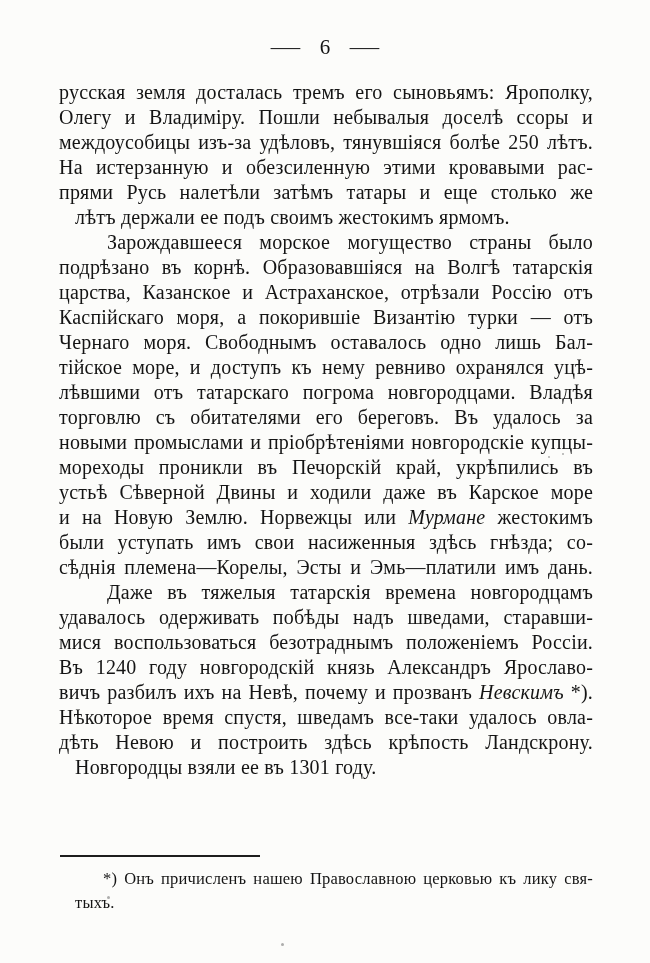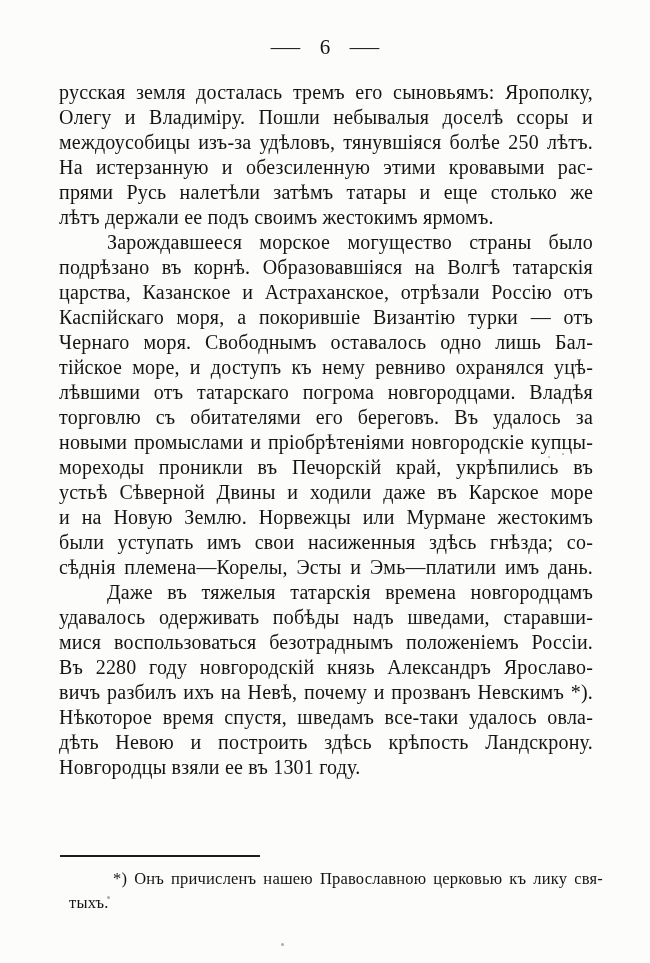--- a/index.html
+++ b/index.html
@@ -37,34 +37,34 @@
     letter-spacing: 0.2px;
   }
   .paragraph { margin: 0; }
   .line {
     height: 25px;
     white-space: nowrap;
     text-align: justify;
     text-align-last: justify;
     text-justify: inter-word;
   }
-  .line.last { text-align-last: left; }
+  .line.last { text-align-last: left; margin-left: 16px; }
   .line.indent { text-indent: 48px; }
-  .it { }
+  .it { font-style: italic; }
   .footnote-rule {
     position: absolute;
     left: 60px;
     top: 855px;
     width: 200px;
     height: 2px;
     background: #1d1d1d;
   }
   .footnote-block {
     position: absolute;
-    left: 69px;
+    left: 59px;
     top: 867px;
     width: 534px;
     font-size: 16.5px;
     line-height: 24px;
     letter-spacing: 0.2px;
   }
   .footnote-block .line { height: 24px; }
   .footnote-block .line.indent { text-indent: 44px; }
   .speck {
     position: absolute;
@@ -110,21 +110,21 @@
         <div class="line"><span>мореходы проникли въ Печорскій край, укрѣпились въ</span></div>
         <div class="line"><span>устьѣ Сѣверной Двины и ходили даже въ Карское море</span></div>
         <div class="line"><span>и на Новую Землю. Норвежцы или </span><span class="it">Мурмане</span><span> жестокимъ</span></div>
         <div class="line"><span>были уступать имъ свои насиженныя здѣсь гнѣзда; со-</span></div>
         <div class="line"><span>сѣднія племена—Корелы, Эсты и Эмь—платили имъ дань.</span></div>
       </div>
       <div class="paragraph">
         <div class="line indent"><span>Даже въ тяжелыя татарскія времена новгородцамъ</span></div>
         <div class="line"><span>удавалось одерживать побѣды надъ шведами, старавши-</span></div>
         <div class="line"><span>мися воспользоваться безотраднымъ положеніемъ Россіи.</span></div>
-        <div class="line"><span>Въ 2280 году новгородскій князь Александръ Ярославо-</span></div>
+        <div class="line"><span>Въ 1240 году новгородскій князь Александръ Ярославо-</span></div>
         <div class="line"><span>вичъ разбилъ ихъ на Невѣ, почему и прозванъ </span><span class="it">Невскимъ</span><span> *).</span></div>
         <div class="line"><span>Нѣкоторое время спустя, шведамъ все-таки удалось овла-</span></div>
         <div class="line"><span>дѣть Невою и построить здѣсь крѣпость Ландскрону.</span></div>
         <div class="line last"><span>Новгородцы взяли ее въ 1301 году.</span></div>
       </div>
     </div>
 
   <div class="footnote-rule"></div>
 
   <div class="footnote-block">

